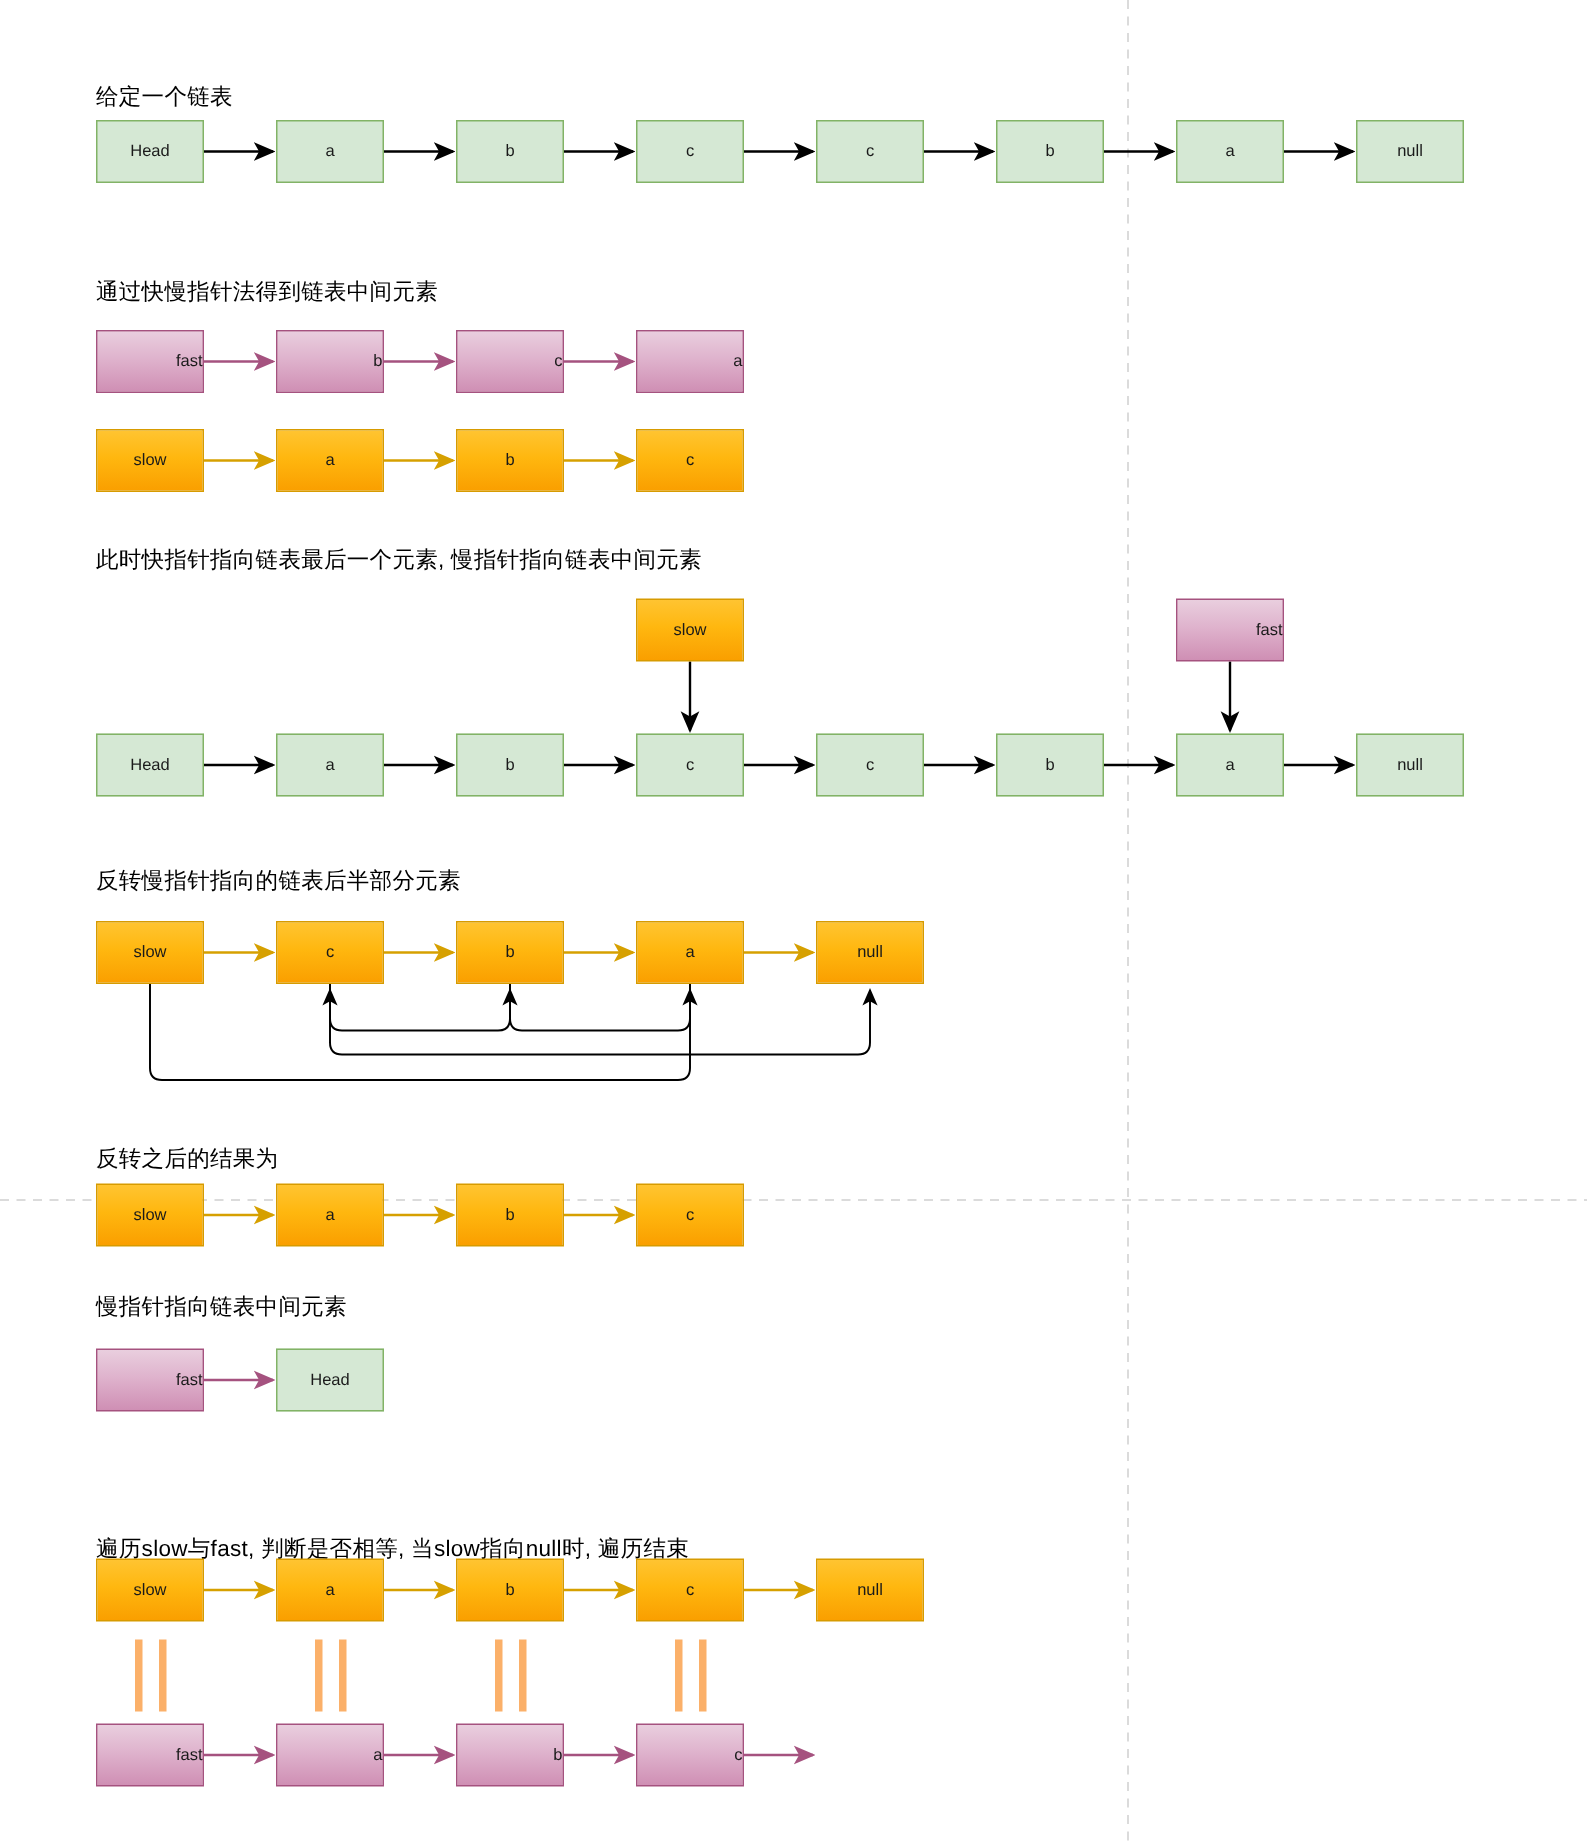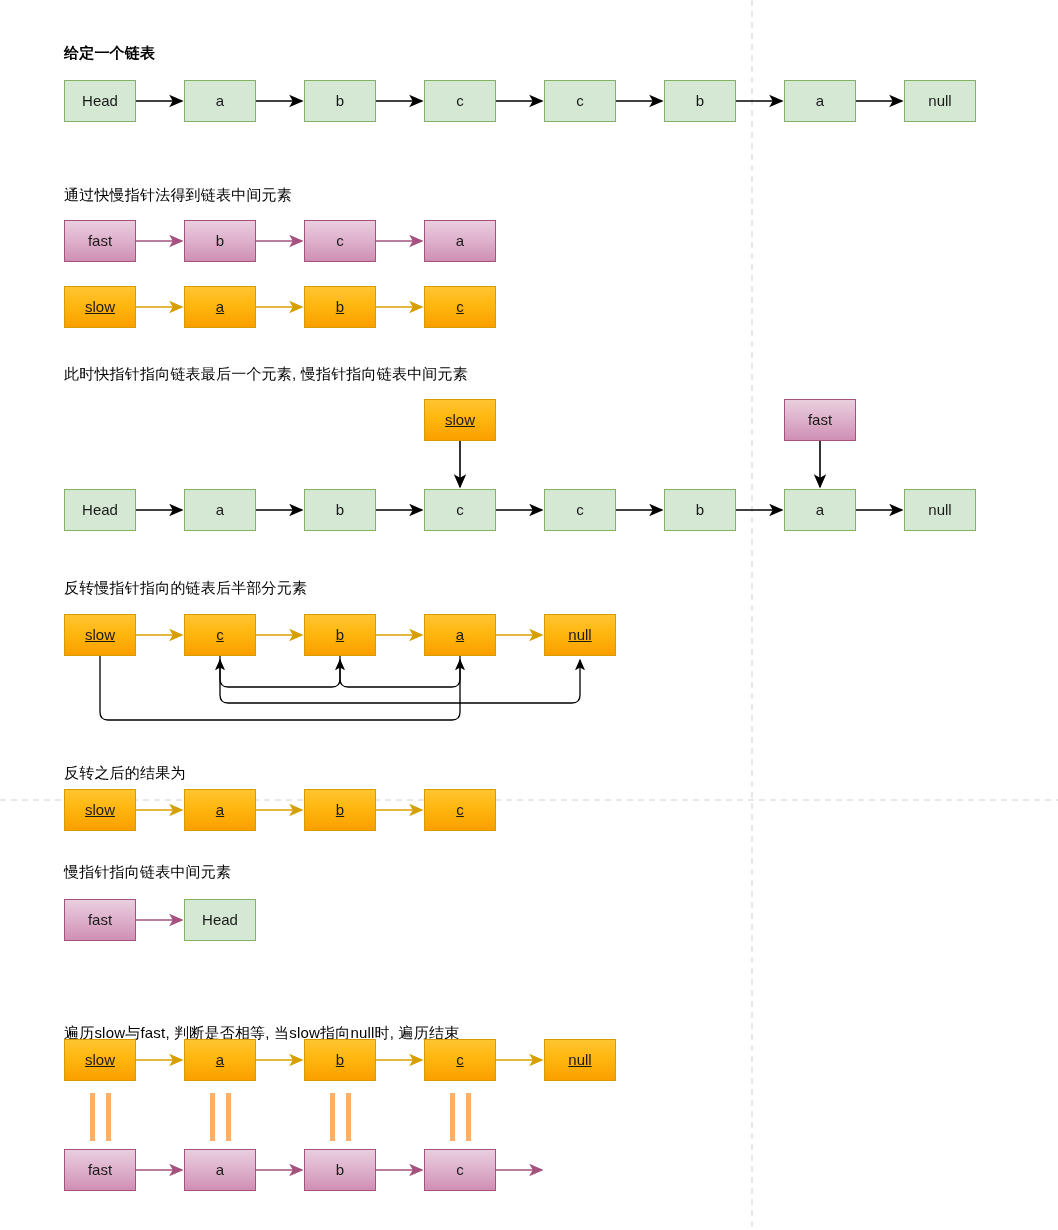--- a/index.html
+++ b/index.html
@@ -10,30 +10,30 @@
   }
   #stage{position:absolute;left:0;top:0;width:1058px;height:1230px;}
   svg.layer{position:absolute;left:0;top:0;width:1058px;height:1230px;pointer-events:none;}
   .caption{
     position:absolute;font-size:15px;line-height:20px;color:#000;
     white-space:nowrap;letter-spacing:0.2px;
   }
   .node{
     position:absolute;width:72px;height:42px;box-sizing:border-box;
     display:flex;align-items:center;justify-content:center;
-    font-size:15px;line-height:12px;
+    font-size:11px;line-height:12px;
   }
   .node.green{background:#d5e8d4;border:1px solid #82b366;color:#1a1a1a;}
   .node.orange{
     background:linear-gradient(180deg,#ffc431 0%,#ffb70f 45%,#fa9f00 100%);
-    border:1px solid #d79b00;color:#1a1a1a;text-decoration:underline;
+    border:1px solid #d79b00;color:#1a1a1a;
   }
   .node.pink{
     background:linear-gradient(180deg,#e9cede 0%,#dfb3cd 45%,#cf8fb4 100%);
-    border:1px solid #a5527f;color:#1a1a1a;
+    border:1px solid #a5527f;color:#1a1a1a;justify-content:flex-end;
   }
   .eqbar{position:absolute;width:5px;background:#fbb069;}
 </style>
 </head>
 <body>
 
 <div id="stage">
   <svg class="layer" id="edges" viewBox="0 0 1058 1230" xmlns="http://www.w3.org/2000/svg">
     <defs>
       <marker id="ah-black" markerWidth="9" markerHeight="9" refX="8" refY="4.5" orient="auto">
@@ -89,21 +89,21 @@
         <line x1="256" y1="1060" x2="302" y2="1060" stroke="#d6a000" stroke-width="1.6" marker-end="url(#ah-orange)"></line>
         <line x1="376" y1="1060" x2="422" y2="1060" stroke="#d6a000" stroke-width="1.6" marker-end="url(#ah-orange)"></line>
         <line x1="496" y1="1060" x2="542" y2="1060" stroke="#d6a000" stroke-width="1.6" marker-end="url(#ah-orange)"></line>
         <line x1="136" y1="1170" x2="182" y2="1170" stroke="#a5527f" stroke-width="1.6" marker-end="url(#ah-pink)"></line>
         <line x1="256" y1="1170" x2="302" y2="1170" stroke="#a5527f" stroke-width="1.6" marker-end="url(#ah-pink)"></line>
         <line x1="376" y1="1170" x2="422" y2="1170" stroke="#a5527f" stroke-width="1.6" marker-end="url(#ah-pink)"></line>
         <line x1="496" y1="1170" x2="542" y2="1170" stroke="#a5527f" stroke-width="1.6" marker-end="url(#ah-pink)"></line>
       </g>
   </svg>
   <div id="nodes">
-      <div class="caption" style="left: 64px; top: 43px; font-weight: bold;">给定一个链表</div>
+      <div class="caption" style="left: 64px; top: 55px;">给定一个链表</div>
       <div class="node green" style="left: 64px; top: 80px;">
         <span>Head</span>
       </div>
       <div class="node green" style="left: 184px; top: 80px;">
         <span>a</span>
       </div>
       <div class="node green" style="left: 304px; top: 80px;">
         <span>b</span>
       </div>
       <div class="node green" style="left: 424px; top: 80px;">

